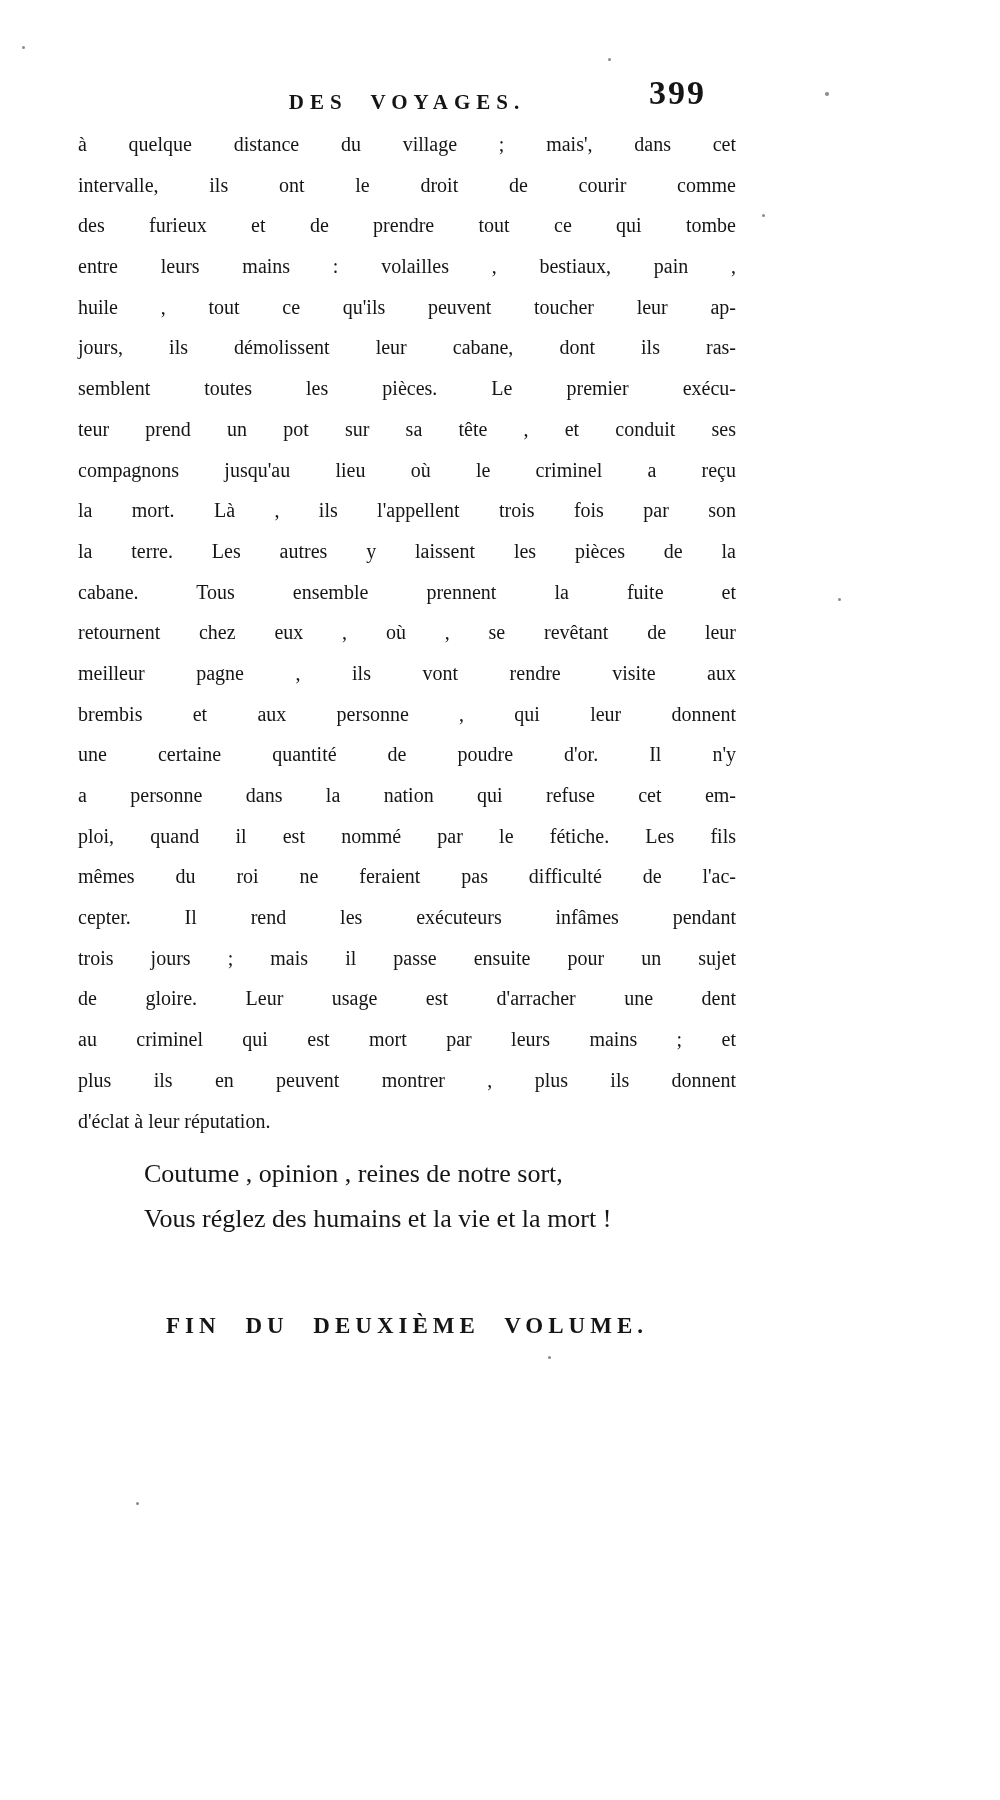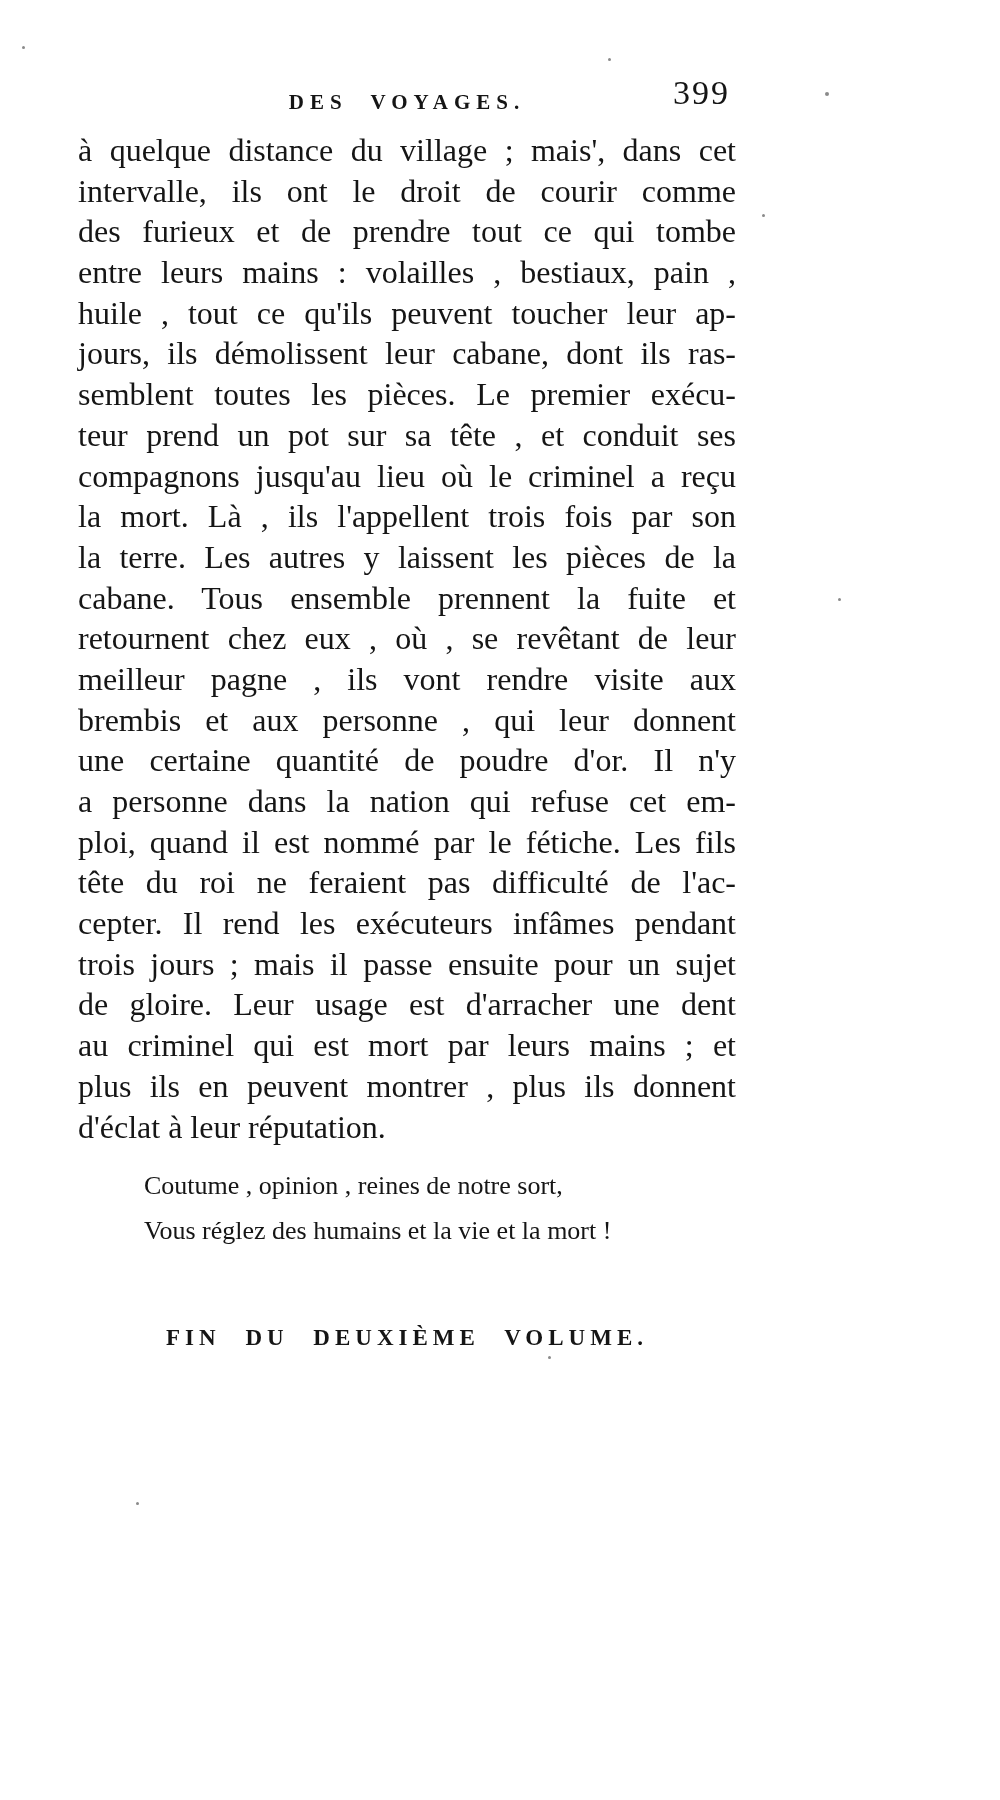--- a/index.html
+++ b/index.html
@@ -29,41 +29,41 @@
   .head-title {
     text-align: center;
     font-size: 21px;
     letter-spacing: 6px;
     word-spacing: 12px;
     font-weight: bold;
     padding-top: 10px;
   }
   .page-number {
     position: absolute;
-    right: 6px;
+    right: 30px;
     top: -6px;
     font-size: 34px;
     letter-spacing: 2px;
+    font-weight: bold;
   }
   .body-text {
-    margin-top: 6px;
-    font-size: 32px;
+    font-size: 20px;
   }
   .body-line {
     height: 40.7px;
     line-height: 40.7px;
     white-space: nowrap;
     text-align: justify;
     text-align-last: justify;
   }
   .body-line:last-child {
     text-align-last: left;
   }
   .verse {
-    margin-top: 16px;
+    margin-top: 10px;
     padding-left: 66px;
     font-size: 26px;
   }
   .verse-line {
     line-height: 45px;
     white-space: nowrap;
   }
   .fin {
     margin-top: 72px;
     text-align: center;
@@ -118,21 +118,21 @@
         <div class="body-line">compagnons jusqu'au lieu où le criminel a reçu</div>
         <div class="body-line">la mort. Là , ils l'appellent trois fois par son</div>
         <div class="body-line">la terre. Les autres y laissent les pièces de la</div>
         <div class="body-line">cabane. Tous ensemble prennent la fuite et</div>
         <div class="body-line">retournent chez eux , où , se revêtant de leur</div>
         <div class="body-line">meilleur pagne , ils vont rendre visite aux</div>
         <div class="body-line">brembis et aux personne , qui leur donnent</div>
         <div class="body-line">une certaine quantité de poudre d'or. Il n'y</div>
         <div class="body-line">a personne dans la nation qui refuse cet em-</div>
         <div class="body-line">ploi, quand il est nommé par le fétiche. Les fils</div>
-        <div class="body-line">tête du roi ne feraient pas difficulté de l'ac-</div>
+        <div class="body-line">mêmes du roi ne feraient pas difficulté de l'ac-</div>
         <div class="body-line">cepter. Il rend les exécuteurs infâmes pendant</div>
         <div class="body-line">trois jours ; mais il passe ensuite pour un sujet</div>
         <div class="body-line">de gloire. Leur usage est d'arracher une dent</div>
         <div class="body-line">au criminel qui est mort par leurs mains ; et</div>
         <div class="body-line">plus ils en peuvent montrer , plus ils donnent</div>
         <div class="body-line">d'éclat à leur réputation.</div>
       </main>
 
     <div class="verse">
         <div class="verse-line">Coutume , opinion , reines de notre sort,</div>

